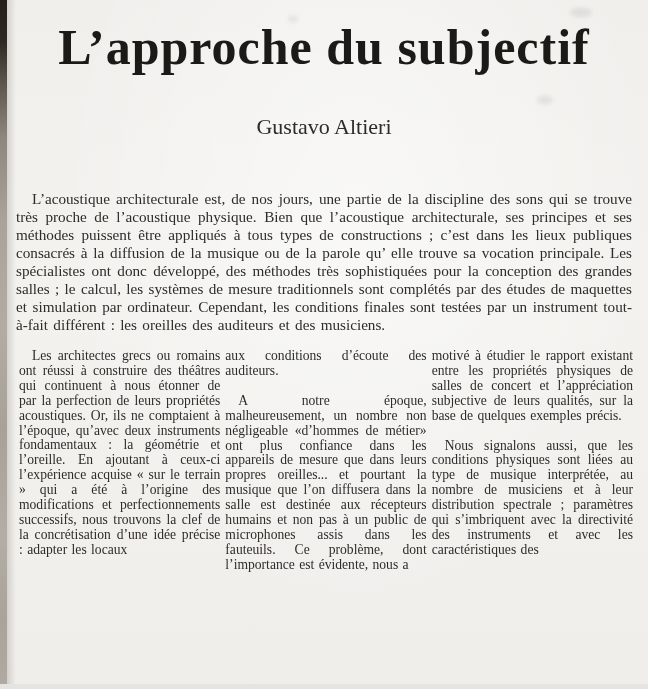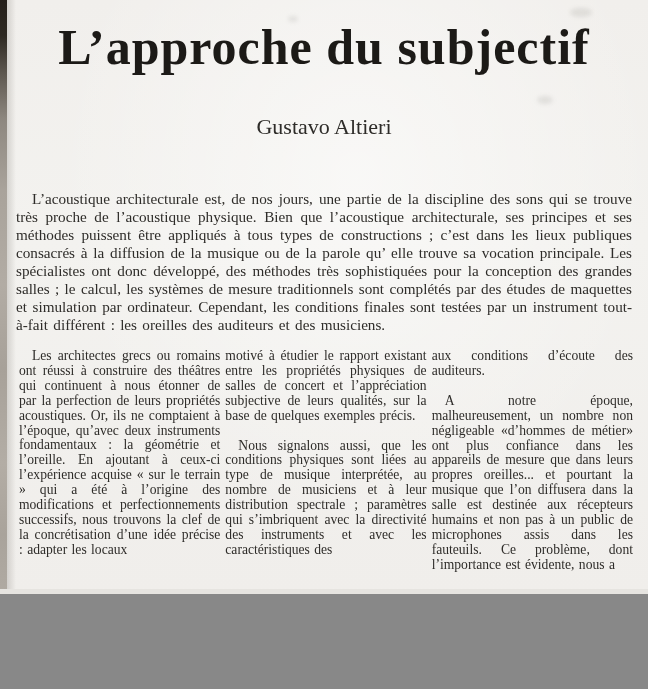--- a/index.html
+++ b/index.html
@@ -1,19 +1,19 @@
 <!DOCTYPE html>
 <html lang="fr"><head>
 <meta charset="utf-8">
 <style>
   html, body { margin: 0; padding: 0; background: #888; }
   .page {
     position: relative;
     width: 648px;
-    height: 594px;
+    height: 689px;
     margin: 0 auto;
     overflow: hidden;
     background:
       radial-gradient(ellipse at 55% 30%, rgba(255,255,255,0.5), rgba(255,255,255,0) 60%),
       linear-gradient(180deg, #f1efec 0%, #f3f2ef 40%, #f0eeeb 100%);
     font-family: "Liberation Serif", "DejaVu Serif", serif;
     color: #2b2a27;
   }
   
   .edge-shade {
@@ -101,23 +101,23 @@
 
   <div class="author">Gustavo Altieri</div>
 
   <p class="lead">L’acoustique architecturale est, de nos jours, une partie de la discipline des sons qui se trouve très proche de l’acoustique physique. Bien que l’acoustique architecturale, ses principes et ses méthodes puissent être appliqués à tous types de constructions ; c’est dans les lieux publiques consacrés à la diffusion de la musique ou de la parole qu’ elle trouve sa vocation principale. Les spécialistes ont donc développé, des méthodes très sophistiquées pour la conception des grandes salles ; le calcul, les systèmes de mesure traditionnels sont complétés par des études de maquettes et simulation par ordinateur. Cependant, les conditions finales sont testées par un instrument tout-à-fait différent : les oreilles des auditeurs et des musiciens.</p>
 
   <div class="columns">
     <div class="col">
       <p class="indent">Les architectes grecs ou romains ont réussi à construire des théâtres qui continuent à nous étonner de par la perfection de leurs propriétés acoustiques. Or, ils ne comptaient à l’époque, qu’avec deux instruments fondamentaux : la géométrie et l’oreille. En ajoutant à ceux-ci l’expérience acquise « sur le terrain » qui a été à l’origine des modifications et perfectionnements successifs, nous trouvons la clef de la concrétisation d’une idée précise : adapter les locaux</p>
     </div>
     <div class="col">
+      <p>aux conditions d’écoute des auditeurs.</p>
+      <p class="indent">A notre époque, malheureusement, un nombre non négligeable «d’hommes de métier» ont plus confiance dans les appareils de mesure que dans leurs propres oreilles... et pourtant la musique que l’on diffusera dans la salle est destinée aux récepteurs humains et non pas à un public de microphones assis dans les fauteuils. Ce problème, dont l’importance est évidente, nous a</p>
+    </div>
+    <div class="col">
       <p>motivé à étudier le rapport existant entre les propriétés physiques de salles de concert et l’appréciation subjective de leurs qualités, sur la base de quelques exemples précis.</p>
       <p class="indent">Nous signalons aussi, que les conditions physiques sont liées au type de musique interprétée, au nombre de musiciens et à leur distribution spectrale ; paramètres qui s’imbriquent avec la directivité des instruments et avec les caractéristiques des</p>
-    </div>
-    <div class="col">
-      <p>aux conditions d’écoute des auditeurs.</p>
-      <p class="indent">A notre époque, malheureusement, un nombre non négligeable «d’hommes de métier» ont plus confiance dans les appareils de mesure que dans leurs propres oreilles... et pourtant la musique que l’on diffusera dans la salle est destinée aux récepteurs humains et non pas à un public de microphones assis dans les fauteuils. Ce problème, dont l’importance est évidente, nous a</p>
     </div>
   </div>
 
   <div class="bottom-edge"></div>
 </div>
 
 </body></html>

